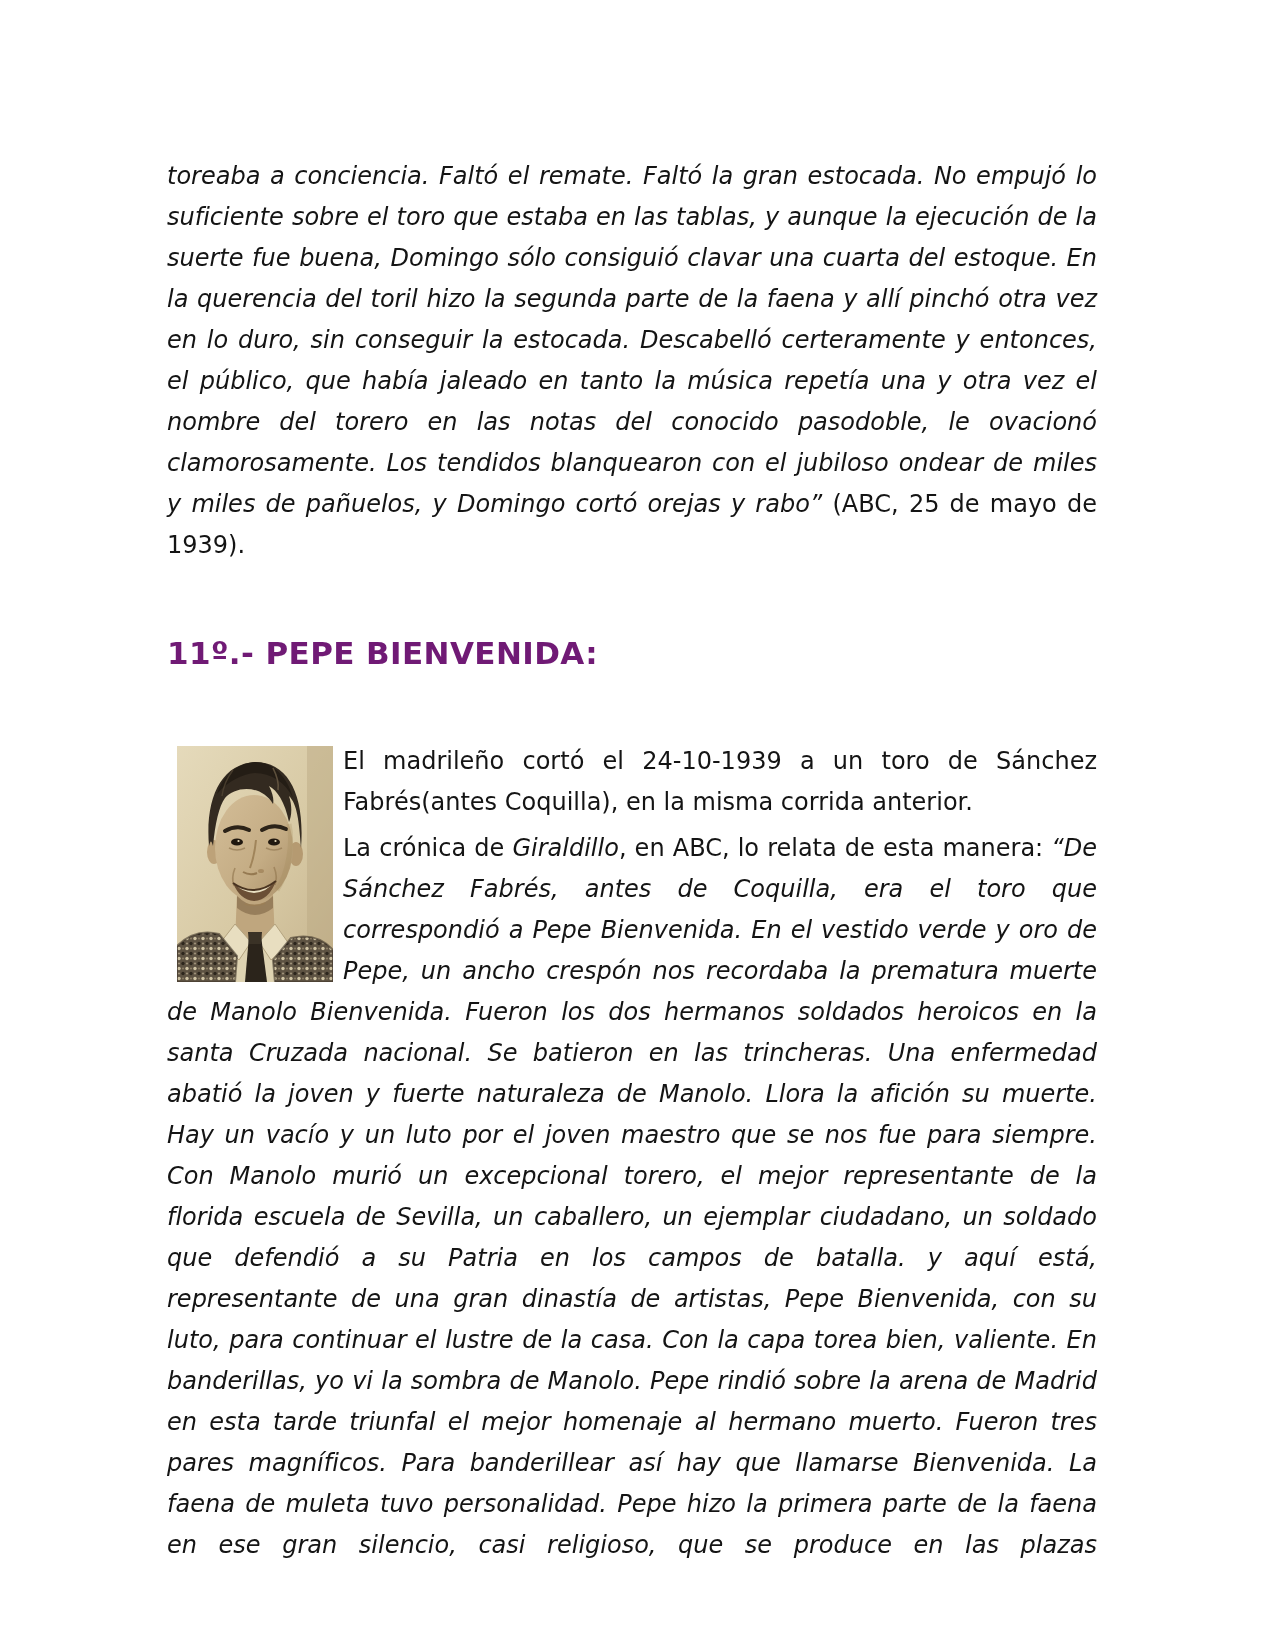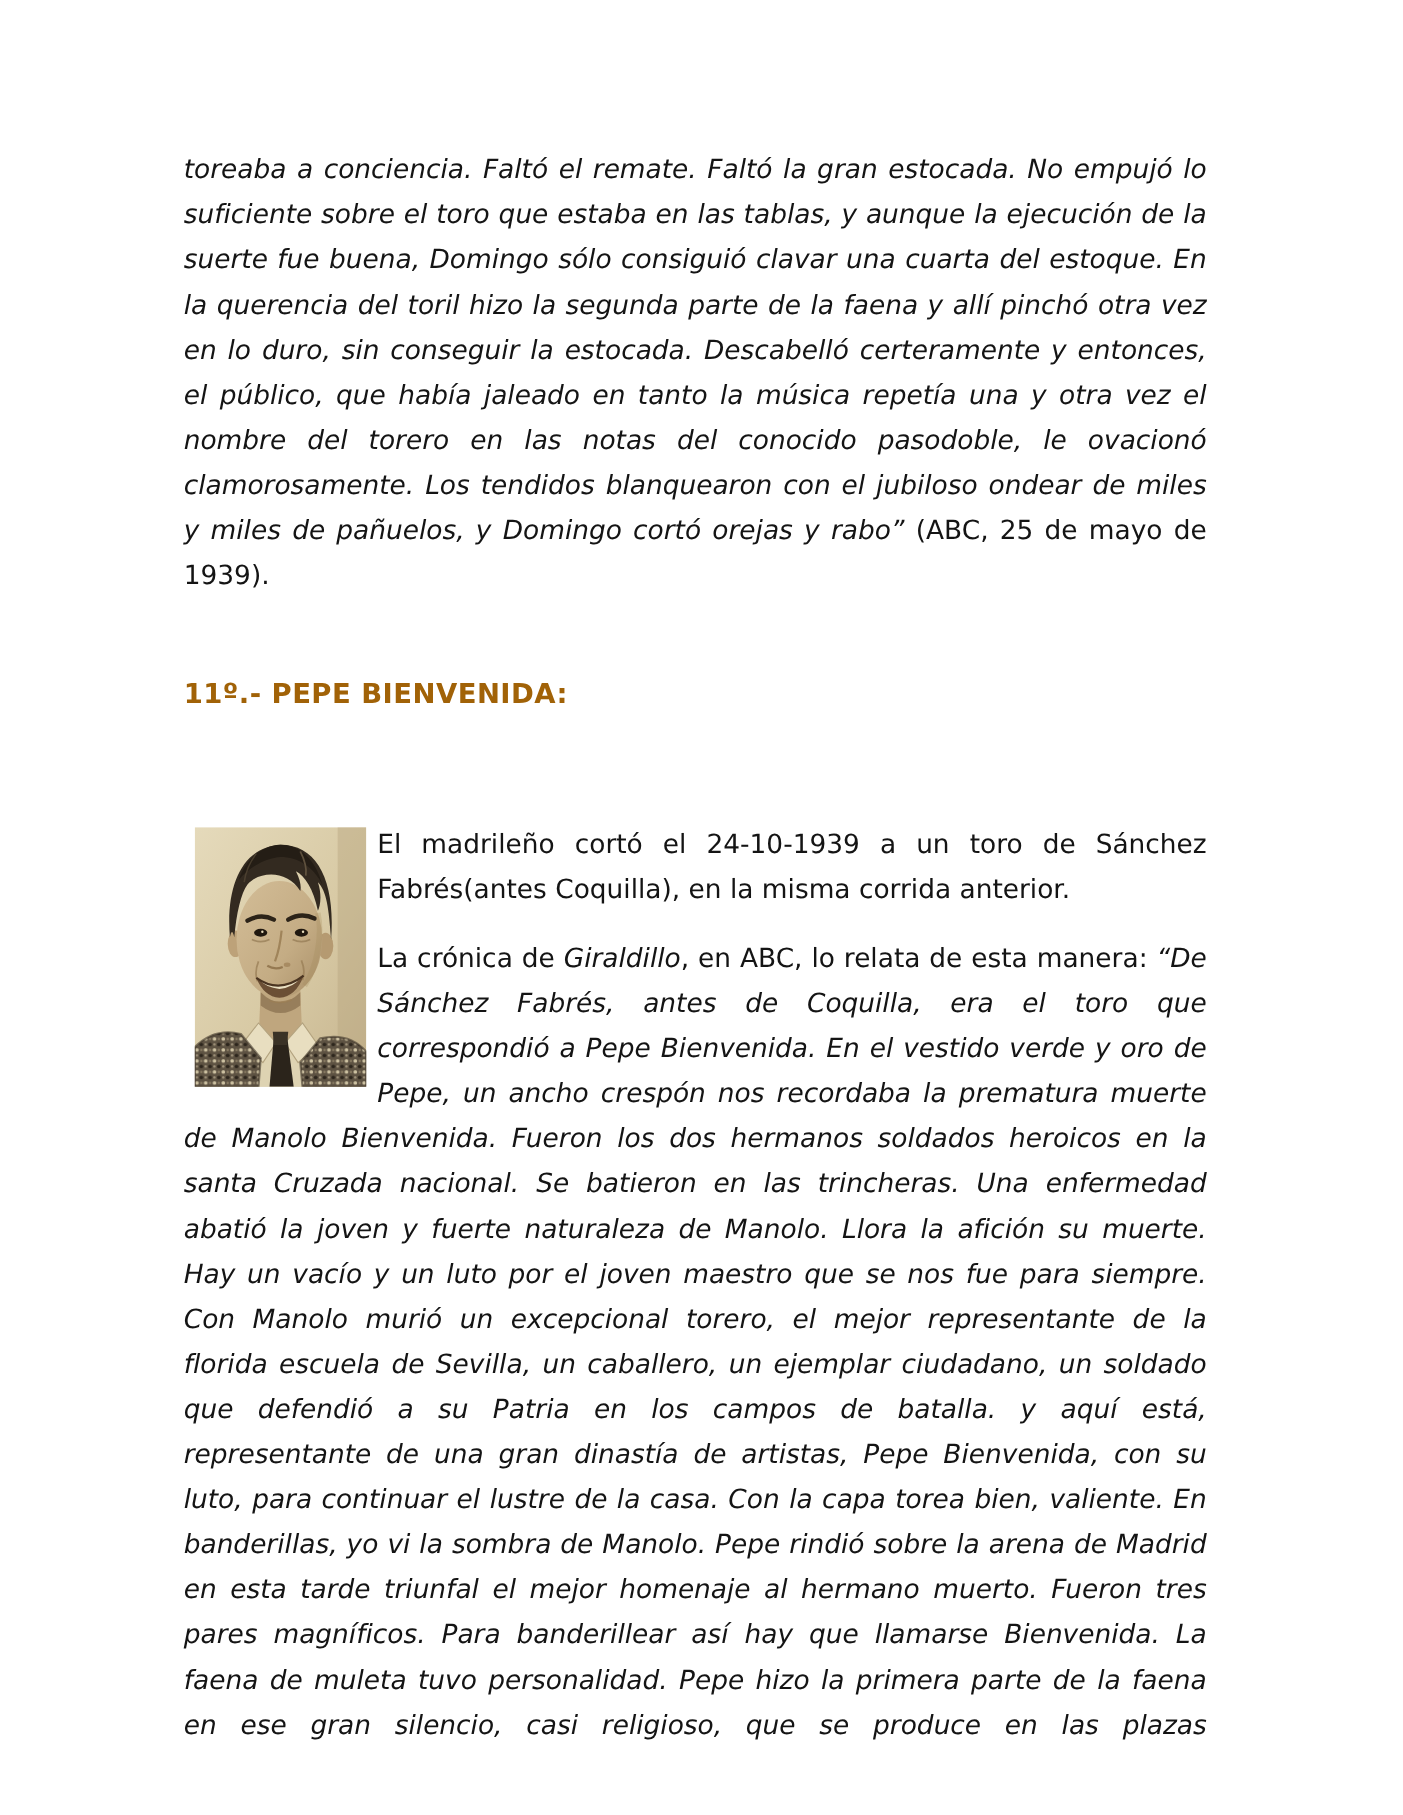--- a/index.html
+++ b/index.html
@@ -4,40 +4,40 @@
 <style>
   * { margin:0; padding:0; box-sizing:border-box; }
   html, body { background:#ffffff; }
   body {
     width:1275px; height:1650px;
     position:relative; overflow:hidden;
     font-family:"DejaVu Sans","Liberation Sans",sans-serif;
     color:#141414;
   }
   .page {
-    position:absolute; left:167px; top:134px; width:930px;
+    position:absolute; left:167px; top:156px; width:930px;
   }
   .para {
     font-size:24px; line-height:41px;
     text-align:justify; color:#141414;
   }
   .para i { font-style:italic; }
   .heading {
-    font-size:25px; line-height:36px; font-weight:bold;
-    letter-spacing:0.4px; color:#a16207;
-    margin-top:69px; margin-bottom:98px;
+    font-size:31px; line-height:36px; font-weight:bold;
+    letter-spacing:0.4px; color:#701a75;
+    margin-top:69px; margin-bottom:70px;
   }
   .section-body { }
   .photo {
     float:left; width:156px; height:236px;
     margin:5px 10px 6px 10px;
   }
   .photo svg { display:block; width:156px; height:236px; }
   .intro-para { }
-  .cronica-para { margin-top:22px; text-align-last:justify; }
+  .cronica-para { margin-top:5px; text-align-last:justify; }
 </style>
 </head>
 <body>
 
 <div class="page">
 
   <p class="para"><i>toreaba a conciencia. Faltó el remate. Faltó la gran estocada. No empujó lo suficiente sobre el toro que estaba en las tablas, y aunque la ejecución de la suerte fue buena, Domingo sólo consiguió clavar una cuarta del estoque. En la querencia del toril hizo la segunda parte de la faena y allí pinchó otra vez en lo duro, sin conseguir la estocada. Descabelló certeramente y entonces, el público, que había jaleado en tanto la música repetía una y otra vez el nombre del torero en las notas del conocido pasodoble, le ovacionó clamorosamente. Los tendidos blanquearon con el jubiloso ondear de miles y miles de pañuelos, y Domingo cortó orejas y rabo”</i><span> (ABC, 25 de mayo de 1939).</span></p>
 
   <h2 class="heading">11º.- PEPE BIENVENIDA:</h2>
 

